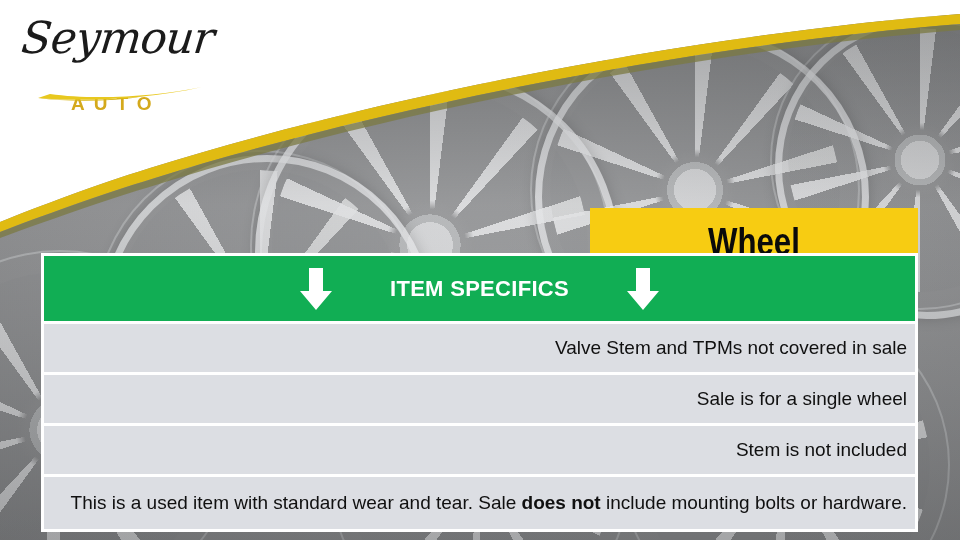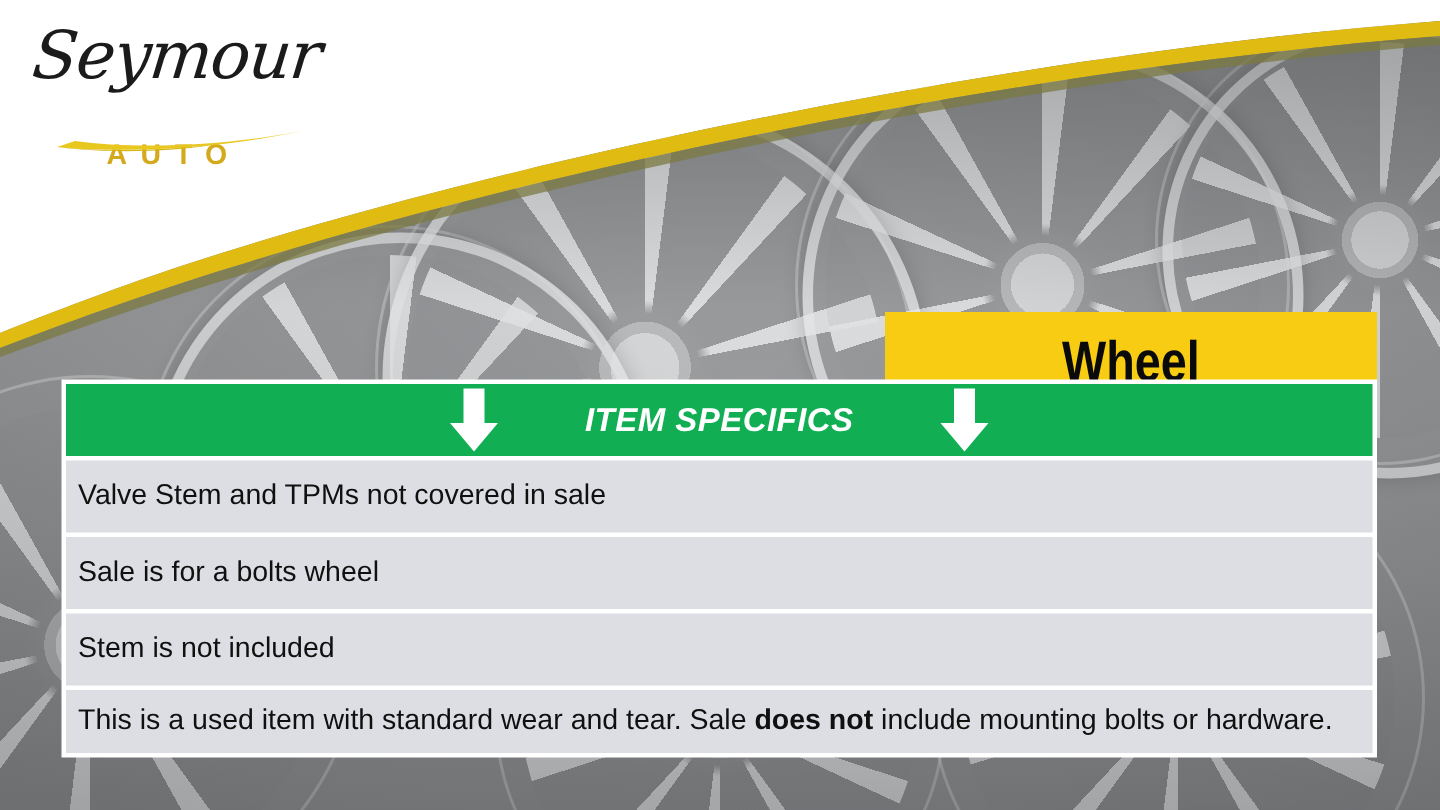--- a/index.html
+++ b/index.html
@@ -144,60 +144,59 @@
     position: absolute;
     left: 41px;
     top: 253px;
     width: 877px;
     background: #ffffff;
     padding: 3px;
     box-sizing: border-box;
   }
   .specs-header {
     position: relative;
-    height: 48px;
+    height: 65px;
     background: #11ae54;
     display: flex;
     align-items: center;
     justify-content: center;
     gap: 56px;
-    font-style: italic;
   }
   .specs-header .hdr-text {
     font-family: "Liberation Sans", sans-serif;
     font-weight: 700;
     font-size: 22px;
     color: #ffffff;
     letter-spacing: .3px;
     white-space: nowrap;
   }
   .arrow-down {
     width: 36px;
     height: 44px;
     flex: 0 0 auto;
   }
   .spec-row {
     background: #dcdee3;
     height: 48px;
     margin-top: 3px;
     display: flex;
     align-items: center;
-    justify-content: flex-start;
+    justify-content: flex-end;
     padding: 0 8px;
     box-sizing: border-box;
   }
   .spec-row .spec-text {
     font-family: "Liberation Sans", sans-serif;
     font-size: 19px;
     color: #101010;
     text-align: center;
     white-space: nowrap;
   }
   .spec-row.wide {
-    height: 42px;
+    height: 52px;
   }
   .spec-row.wide .spec-text {
     font-size: 19px;
   }
   .spec-row.wide b { font-weight: 700; }
 </style>
 </head>
 <body>
 
 <div id="slide">
@@ -247,21 +246,21 @@
       <span class="hdr-text">ITEM SPECIFICS</span>
       <svg class="arrow-down" viewBox="0 0 36 44">
         <path d="M11,1 L25,1 L25,24 L34,24 L18,43 L2,24 L11,24 Z" fill="#ffffff"></path>
       </svg>
     </div>
 
     <div class="spec-row">
       <span class="spec-text">Valve Stem and TPMs not covered in sale</span>
     </div>
     <div class="spec-row">
-      <span class="spec-text">Sale is for a bolts wheel</span>
+      <span class="spec-text">Sale is for a single wheel</span>
     </div>
     <div class="spec-row">
       <span class="spec-text">Stem is not included</span>
     </div>
 
     <div class="spec-row wide">
       <span class="spec-text"><span>This is a used item with standard wear and tear. Sale </span><b>does not</b><span> include mounting bolts or hardware.</span></span>
     </div>
 
   </div>

